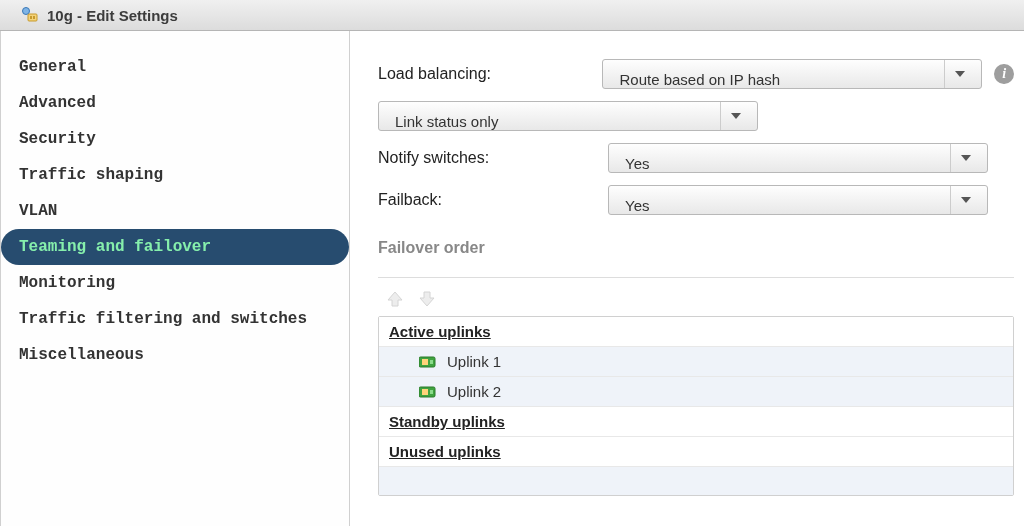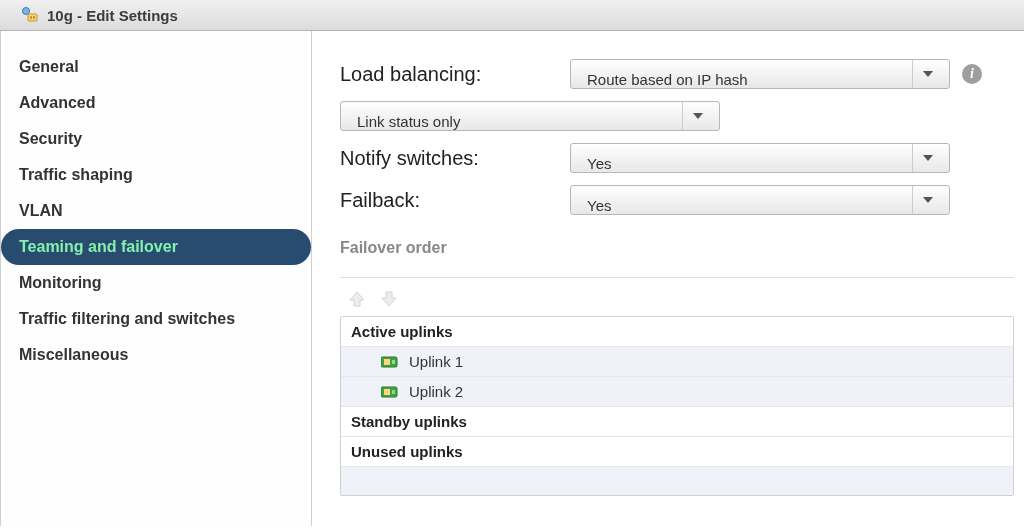--- a/index.html
+++ b/index.html
@@ -26,25 +26,26 @@
     }
     .title-bar .title {
       font-weight: bold;
       color: #3c3c3c;
     }
     .main {
       display: flex;
       height: calc(100% - 34px);
     }
     .sidebar {
-      width: 312px;
+      width: 350px;
       background: #fefefe;
       border-right: 1px solid #d0d0d0;
       border-left: 1px solid #d0d0d0;
       padding: 18px 0 0 0;
+      font-family: Liberation Mono, monospace;
     }
     .nav-item {
       padding: 9px 18px;
       font-weight: bold;
       color: #333;
       cursor: pointer;
       font-size: 16px;
     }
     .nav-item.selected {
       background: #274c6f;
@@ -58,21 +59,21 @@
       overflow: auto;
     }
     .settings-row {
       display: flex;
       align-items: center;
       margin-bottom: 12px;
     }
     .settings-label {
       width: 230px;
       color: #222;
-      font-size: 20px;
+      font-size: 16px;
     }
     .dropdown {
       flex: 0 0 380px;
       display: flex;
       align-items: flex-end;
       justify-content: space-between;
       background: linear-gradient(to bottom, #fefefe, #e8e8e8);
       border: 1px solid #b8b8b8;
       border-radius: 3px;
       height: 30px;
@@ -122,20 +123,21 @@
     .failover-box {
       border: 1px solid #d0d0d0;
       border-radius: 2px;
     }
     .fo-group {
       font-weight: bold;
       background: #fff;
       padding: 6px 10px;
       border-bottom: 1px solid #e8e8e8;
       color: #222;
+      text-decoration: underline;
     }
     .fo-item {
       background: #eff3f9;
       padding: 6px 10px 6px 40px;
       border-bottom: 1px solid #e8e8e8;
       display: flex;
       align-items: center;
       gap: 10px;
       color: #333;
     }

